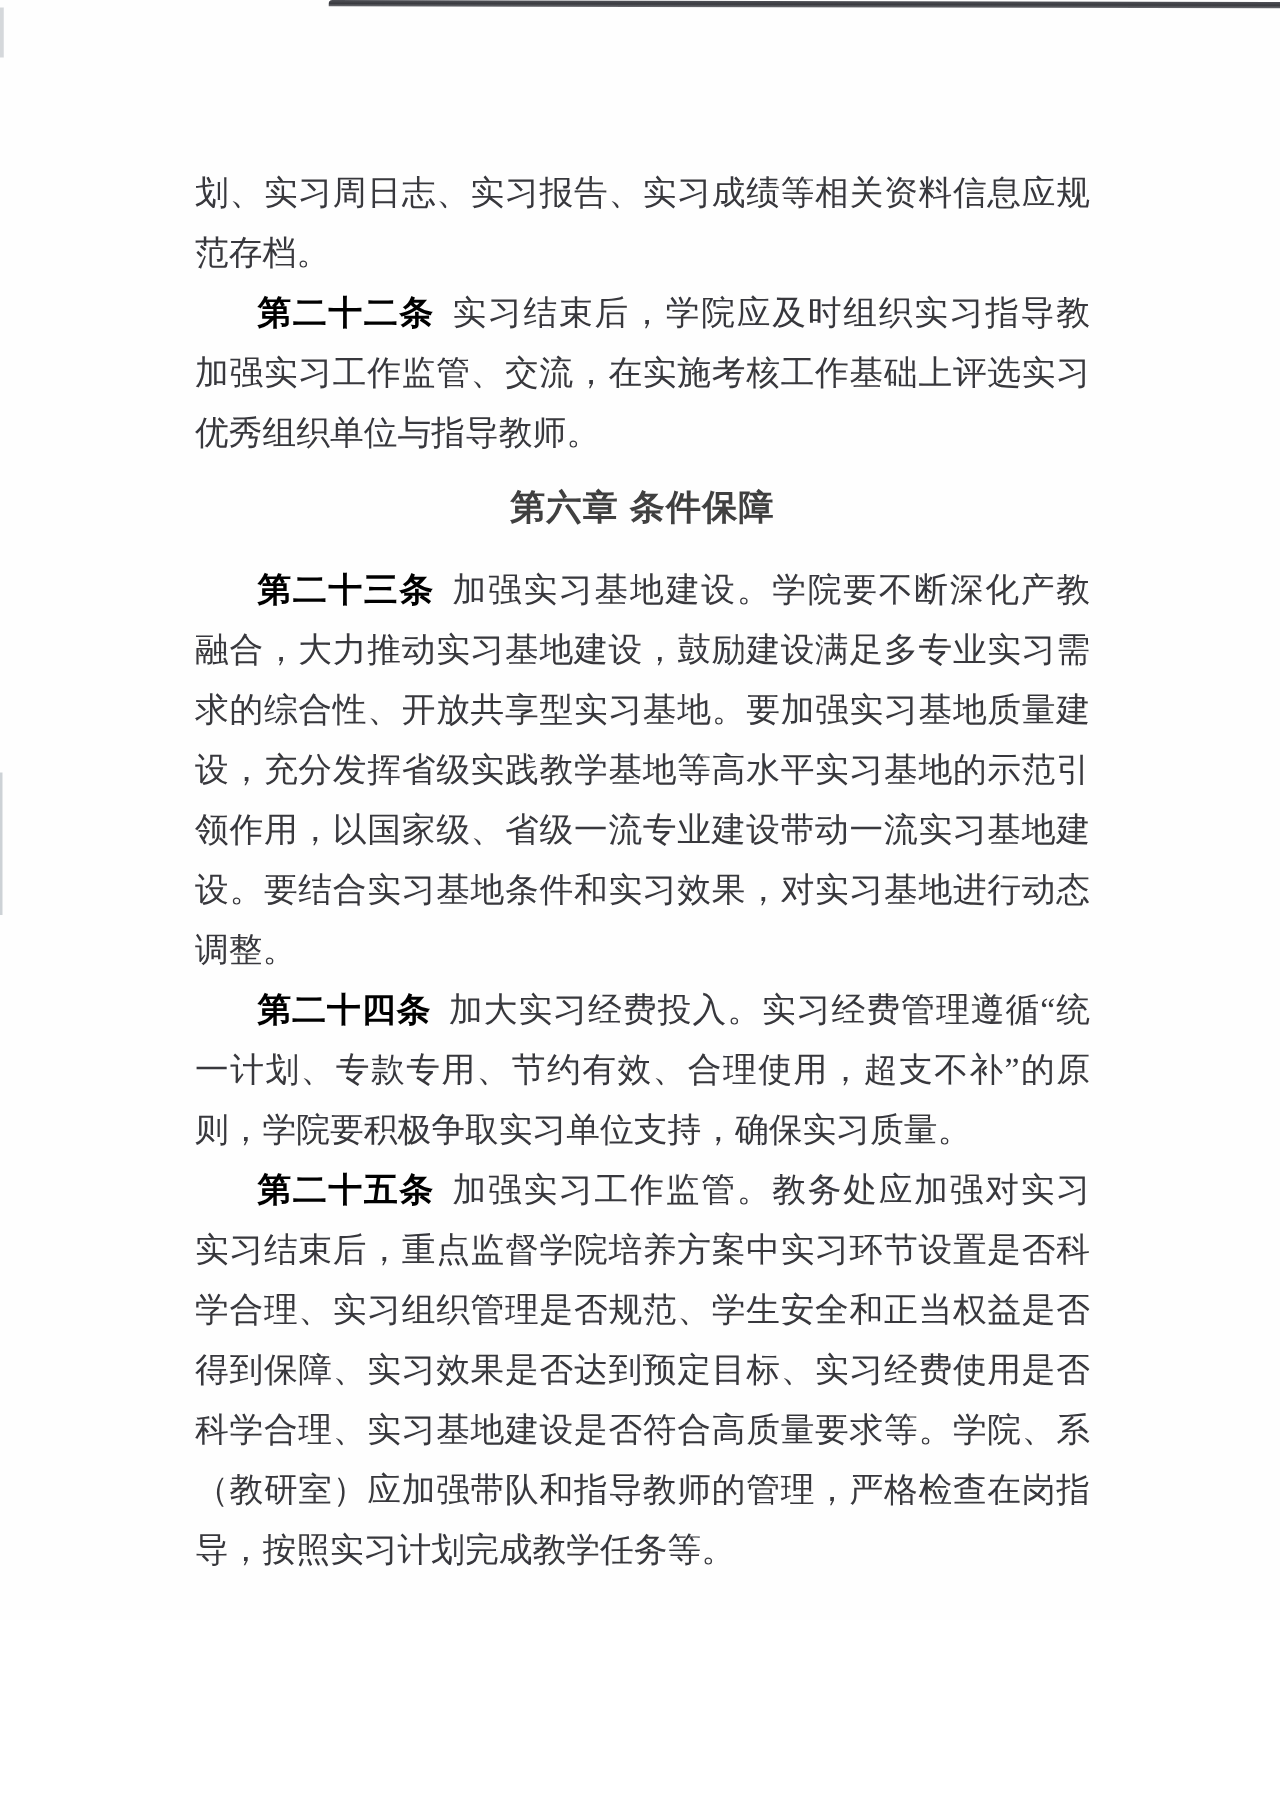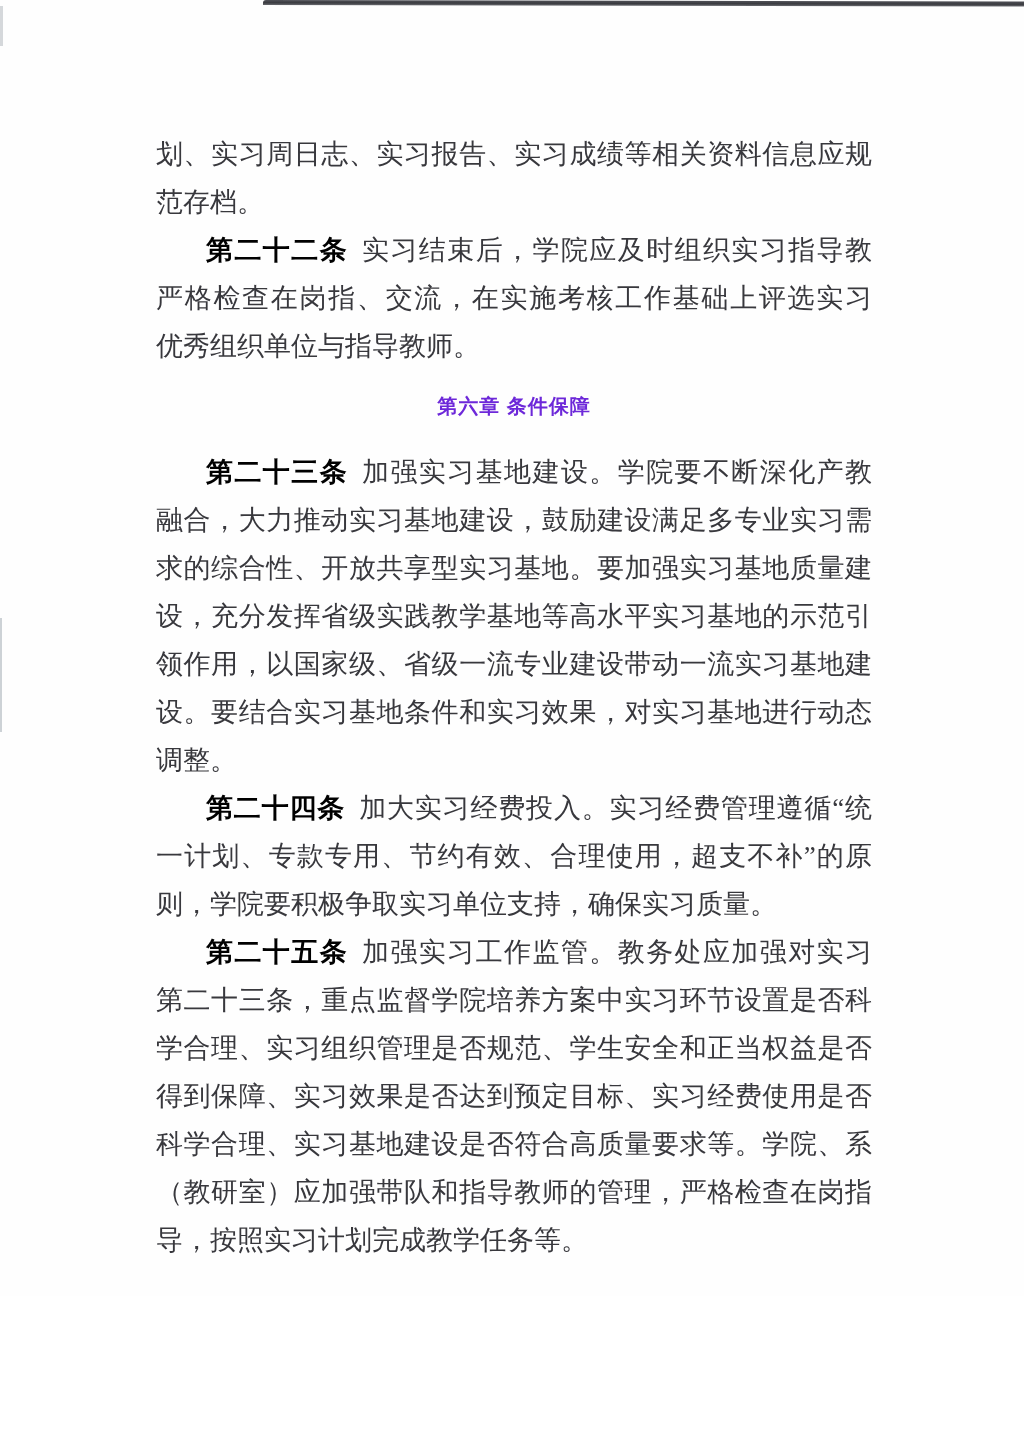--- a/index.html
+++ b/index.html
@@ -82,22 +82,22 @@
   .heading {
     position: absolute;
     left: 156px;
     width: 716px;
     height: 48px;
     line-height: 48px;
     text-align: center;
     text-align-last: center;
     font-family: "Liberation Sans", "DejaVu Sans", sans-serif;
     font-weight: 700;
-    font-size: 20px;
-    color: #6d28d9;
+    font-size: 28px;
+    color: #404040;
     letter-spacing: 1px;
   }
   .page-num {
     position: absolute;
     left: 155px;
     top: 1334px;
     font-size: 27px;
     letter-spacing: 5px;
     color: #3c3c41;
   }
@@ -109,39 +109,39 @@
 
   <div class="scan-top-line"></div>
   <div class="scan-left-sliver"></div>
   <div class="scan-left-line"></div>
   <div class="scan-bottom-bar"></div>
 
   <div class="tl" style="top:130px">划、实习周日志、实习报告、实习成绩等相关资料信息应规</div>
   <div class="tl last" style="top:178px">范存档。</div>
 
   <div class="tl indent" style="top:226px"><span class="term">第二十二条</span><span>实习结束后，学院应及时组织实习指导教</span></div>
-  <div class="tl" style="top:274px">严格检查在岗指、交流，在实施考核工作基础上评选实习</div>
+  <div class="tl" style="top:274px">加强实习工作监管、交流，在实施考核工作基础上评选实习</div>
   <div class="tl last" style="top:322px">优秀组织单位与指导教师。</div>
 
   <div class="heading" style="top:382px">第六章 条件保障</div>
 
   <div class="tl indent" style="top:448px"><span class="term">第二十三条</span><span>加强实习基地建设。学院要不断深化产教</span></div>
   <div class="tl" style="top:496px">融合，大力推动实习基地建设，鼓励建设满足多专业实习需</div>
   <div class="tl" style="top:544px">求的综合性、开放共享型实习基地。要加强实习基地质量建</div>
   <div class="tl" style="top:592px">设，充分发挥省级实践教学基地等高水平实习基地的示范引</div>
   <div class="tl" style="top:640px">领作用，以国家级、省级一流专业建设带动一流实习基地建</div>
   <div class="tl" style="top:688px">设。要结合实习基地条件和实习效果，对实习基地进行动态</div>
   <div class="tl last" style="top:736px">调整。</div>
 
   <div class="tl indent" style="top:784px"><span class="term">第二十四条</span><span>加大实习经费投入。实习经费管理遵循“统</span></div>
   <div class="tl" style="top:832px">一计划、专款专用、节约有效、合理使用，超支不补”的原</div>
   <div class="tl last" style="top:880px">则，学院要积极争取实习单位支持，确保实习质量。</div>
 
   <div class="tl indent" style="top:928px"><span class="term">第二十五条</span><span>加强实习工作监管。教务处应加强对实习</span></div>
-  <div class="tl" style="top:976px">第二十三条，重点监督学院培养方案中实习环节设置是否科</div>
+  <div class="tl" style="top:976px">实习结束后，重点监督学院培养方案中实习环节设置是否科</div>
   <div class="tl" style="top:1024px">学合理、实习组织管理是否规范、学生安全和正当权益是否</div>
   <div class="tl" style="top:1072px">得到保障、实习效果是否达到预定目标、实习经费使用是否</div>
   <div class="tl" style="top:1120px">科学合理、实习基地建设是否符合高质量要求等。学院、系</div>
   <div class="tl" style="top:1168px">（教研室）应加强带队和指导教师的管理，严格检查在岗指</div>
   <div class="tl last" style="top:1216px">导，按照实习计划完成教学任务等。</div>
 
 
   <div class="page-num">- 8 -</div>
 
 </div>

